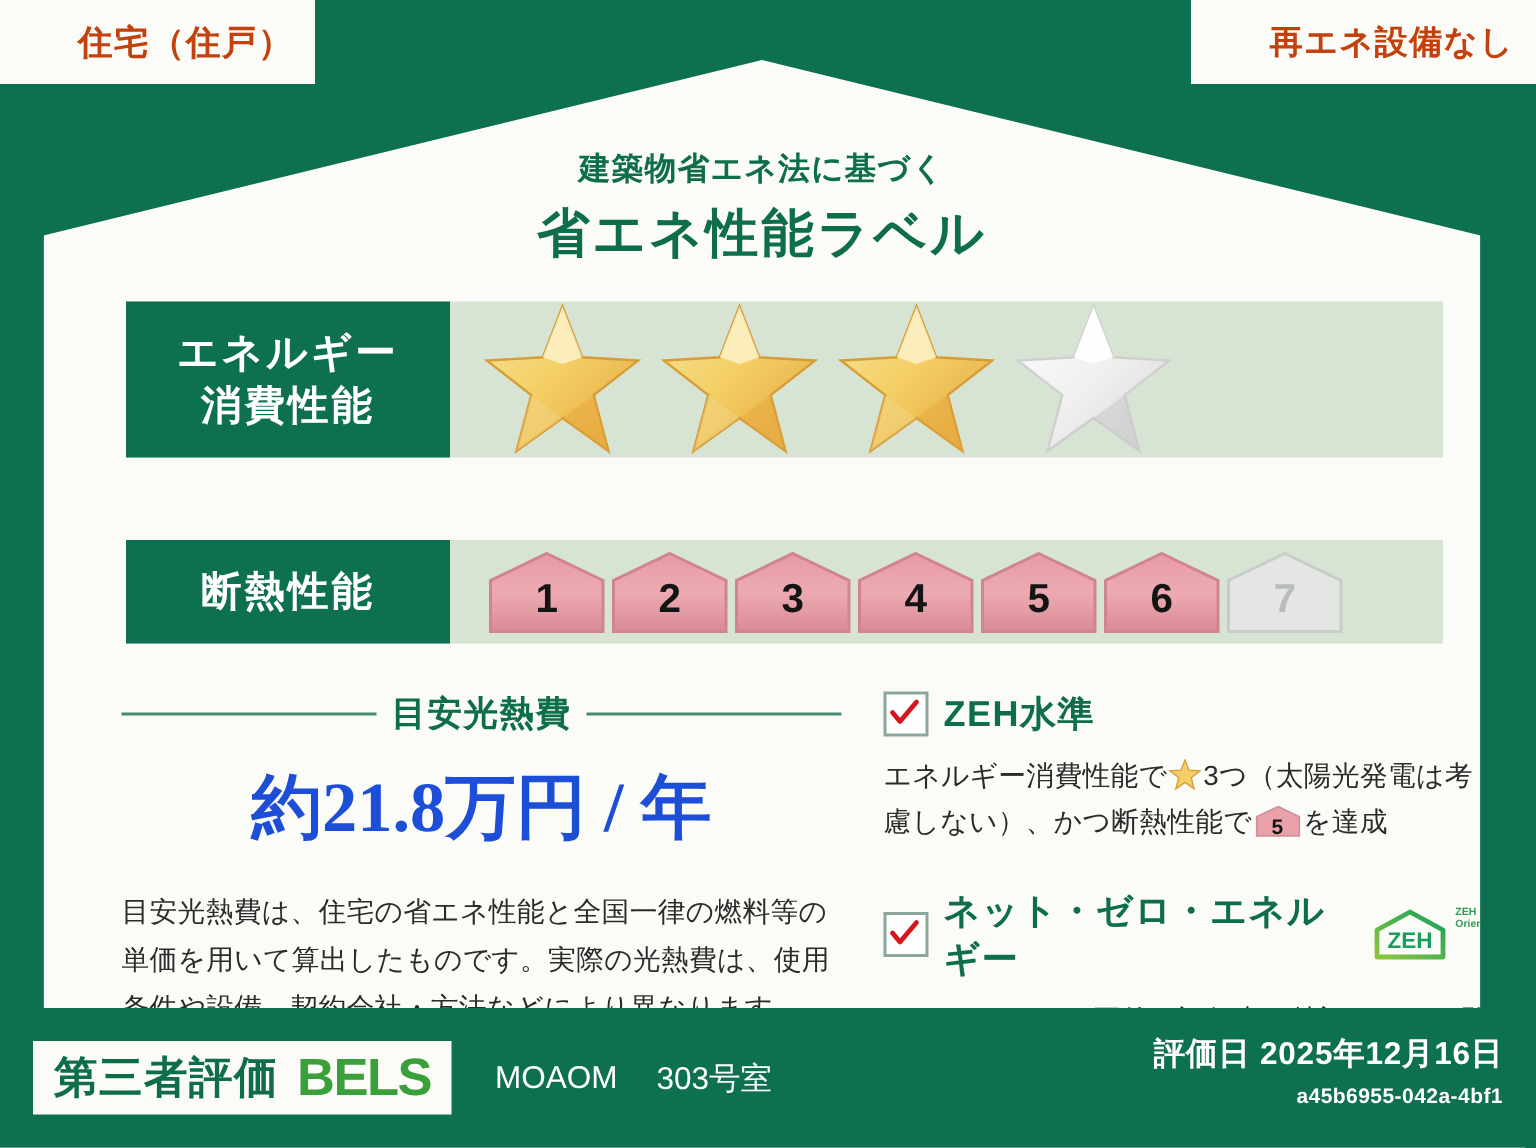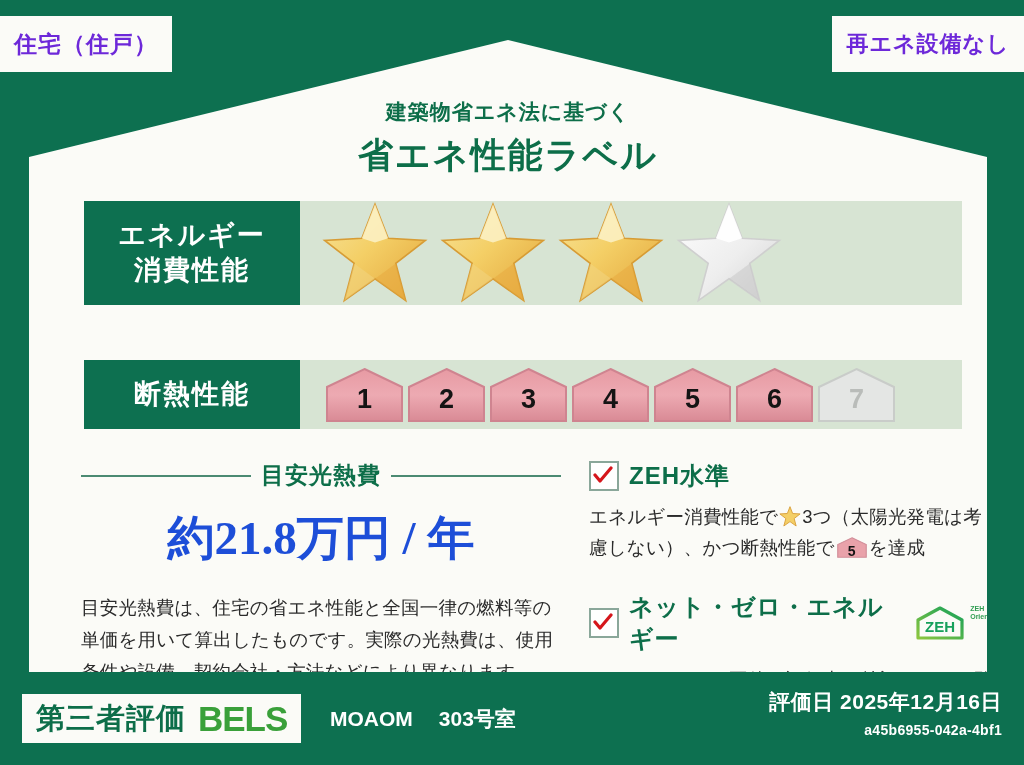--- a/index.html
+++ b/index.html
@@ -9,24 +9,25 @@
     background:#0d6e49;
     overflow:hidden;
   }
   #root{
     position:relative;width:1024px;height:765px;
     background:#0d7050;
   }
 
   
   .badge{
-    position:absolute;top:16px;background:#fbfbf7;
-    color:#6d28d9;font-weight:bold;
+    position:absolute;top:0;background:#fbfbf7;
+    color:#c2410c;font-weight:bold;
     display:flex;align-items:center;justify-content:center;
     letter-spacing:1px;
+    padding-left:38px;
   }
   #badge-left{left:0;width:172px;height:56px;font-size:23px;}
   #badge-right{right:0;width:192px;height:56px;font-size:22px;}
 
   
   #card{
     position:absolute;left:29px;top:40px;width:958px;height:632px;
     background:#fbfbf7;
     clip-path:polygon(0% 18.5%, 50% 0%, 100% 18.5%, 100% 100%, 0% 100%);
   }
@@ -124,21 +125,21 @@
     position:absolute;left:22px;top:22px;height:49px;background:#fbfbf7;
     display:flex;align-items:center;padding:0 14px;gap:12px;
   }
   #bels-jp{color:#0d6e49;font-weight:bold;font-size:29px;letter-spacing:1px;}
   #bels-en{
     color:#3aa03a;font-weight:bold;font-size:35px;letter-spacing:-1px;
     font-family:"Liberation Sans",sans-serif;
   }
   #bels-meta{
     position:absolute;left:330px;top:22px;height:49px;display:flex;align-items:center;
-    color:#ffffff;font-size:21px;font-weight:bold;gap:26px;
+    color:#ffffff;font-size:21px;font-weight:normal;gap:26px;
   }
   #footer-right{
     position:absolute;right:22px;top:16px;text-align:right;color:#ffffff;
   }
   #eval-date{font-size:21px;font-weight:bold;letter-spacing:0.5px;}
   #eval-id{font-size:14px;font-weight:bold;margin-top:6px;letter-spacing:0.3px;}
 </style>
 </head>
 <body>
 

